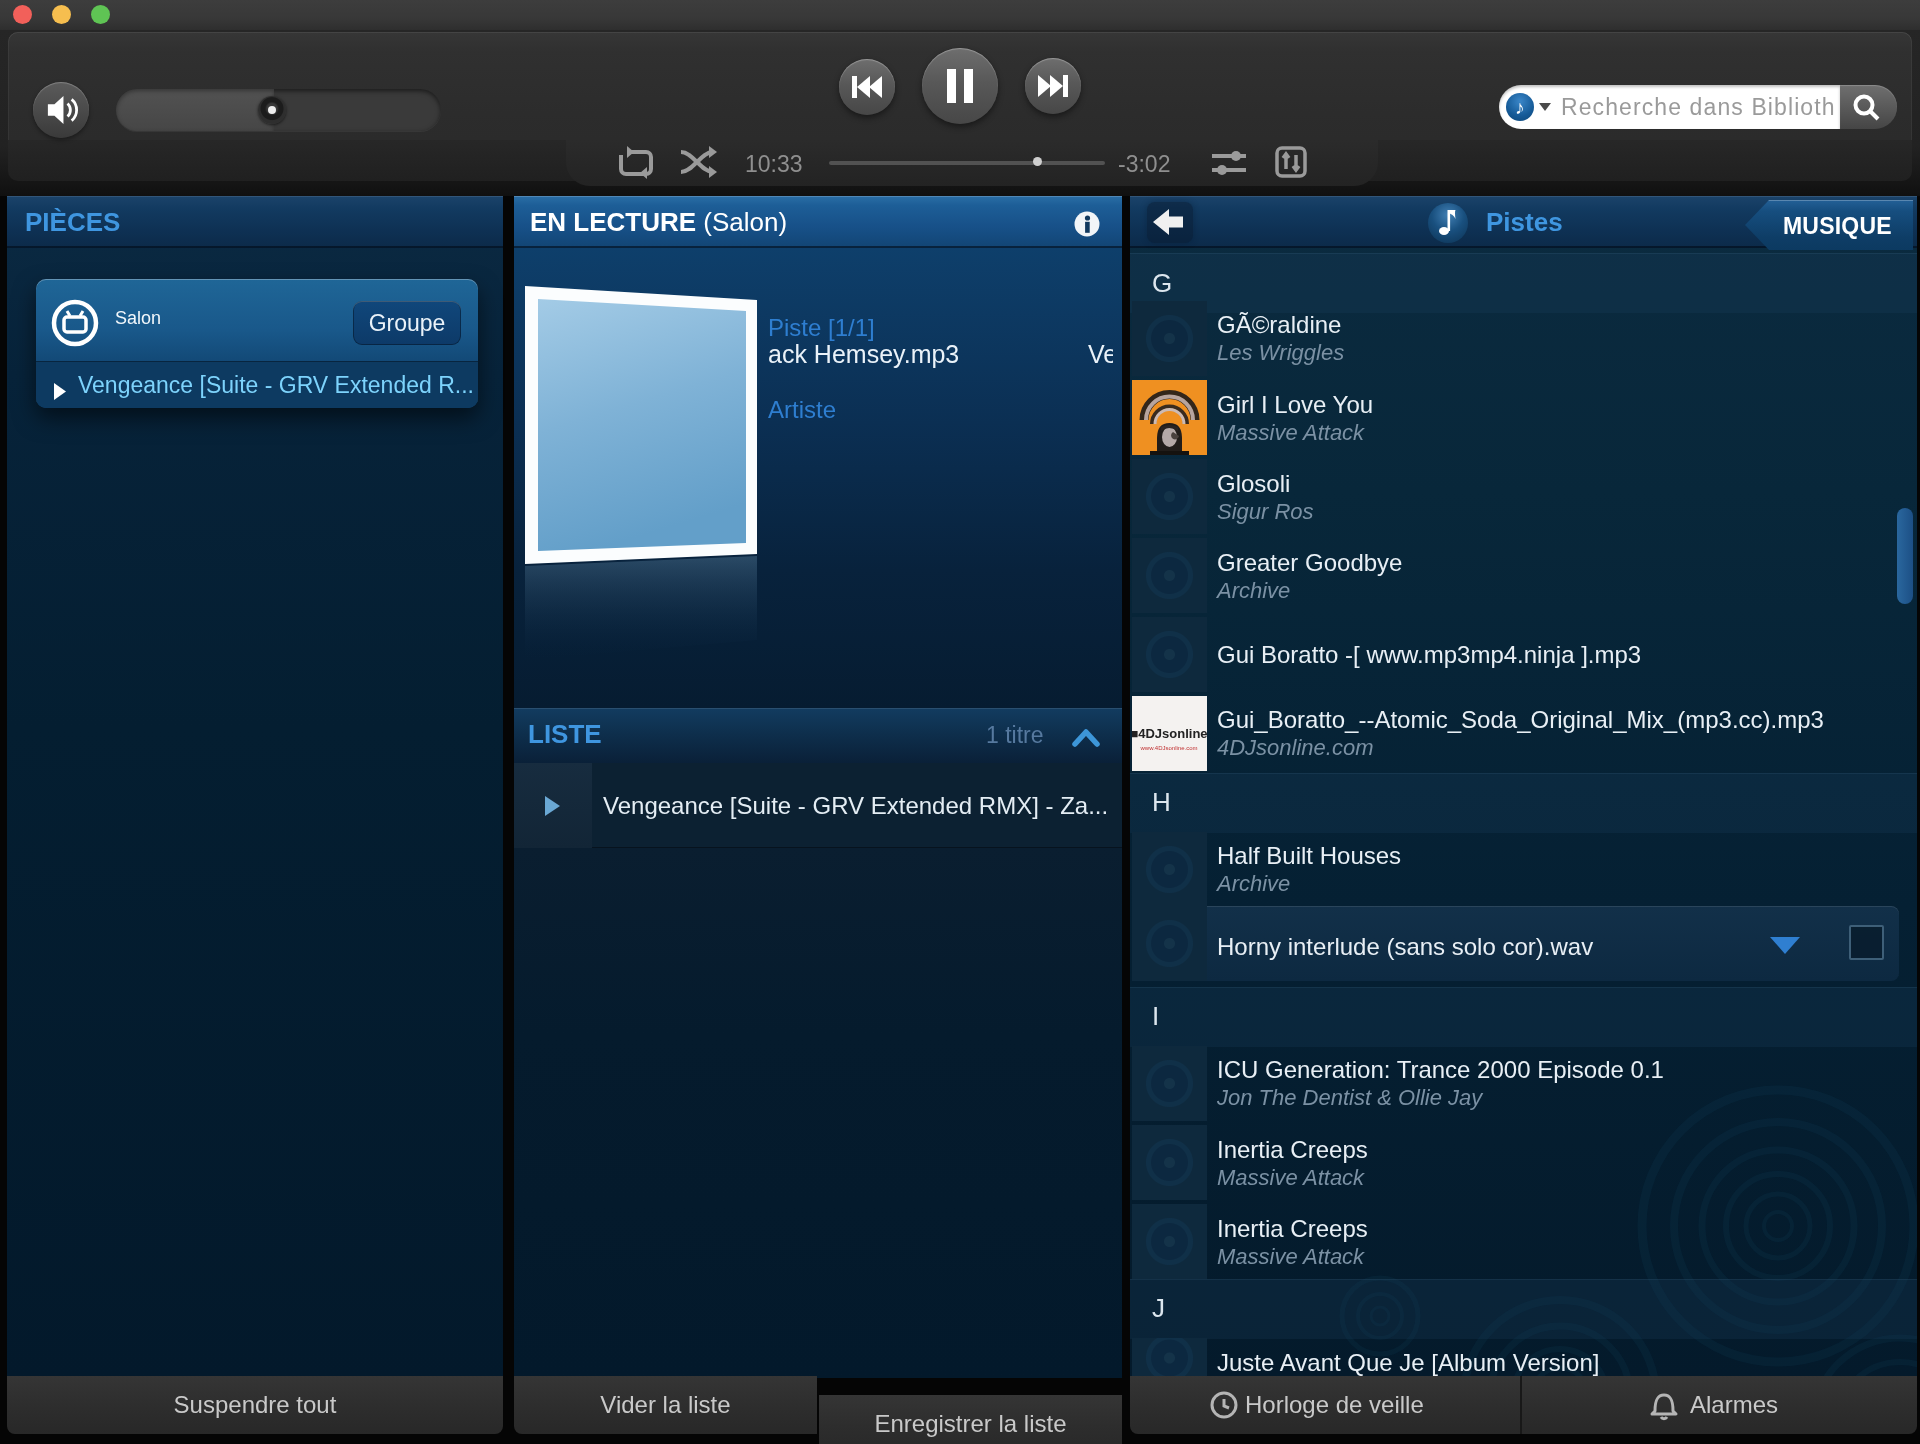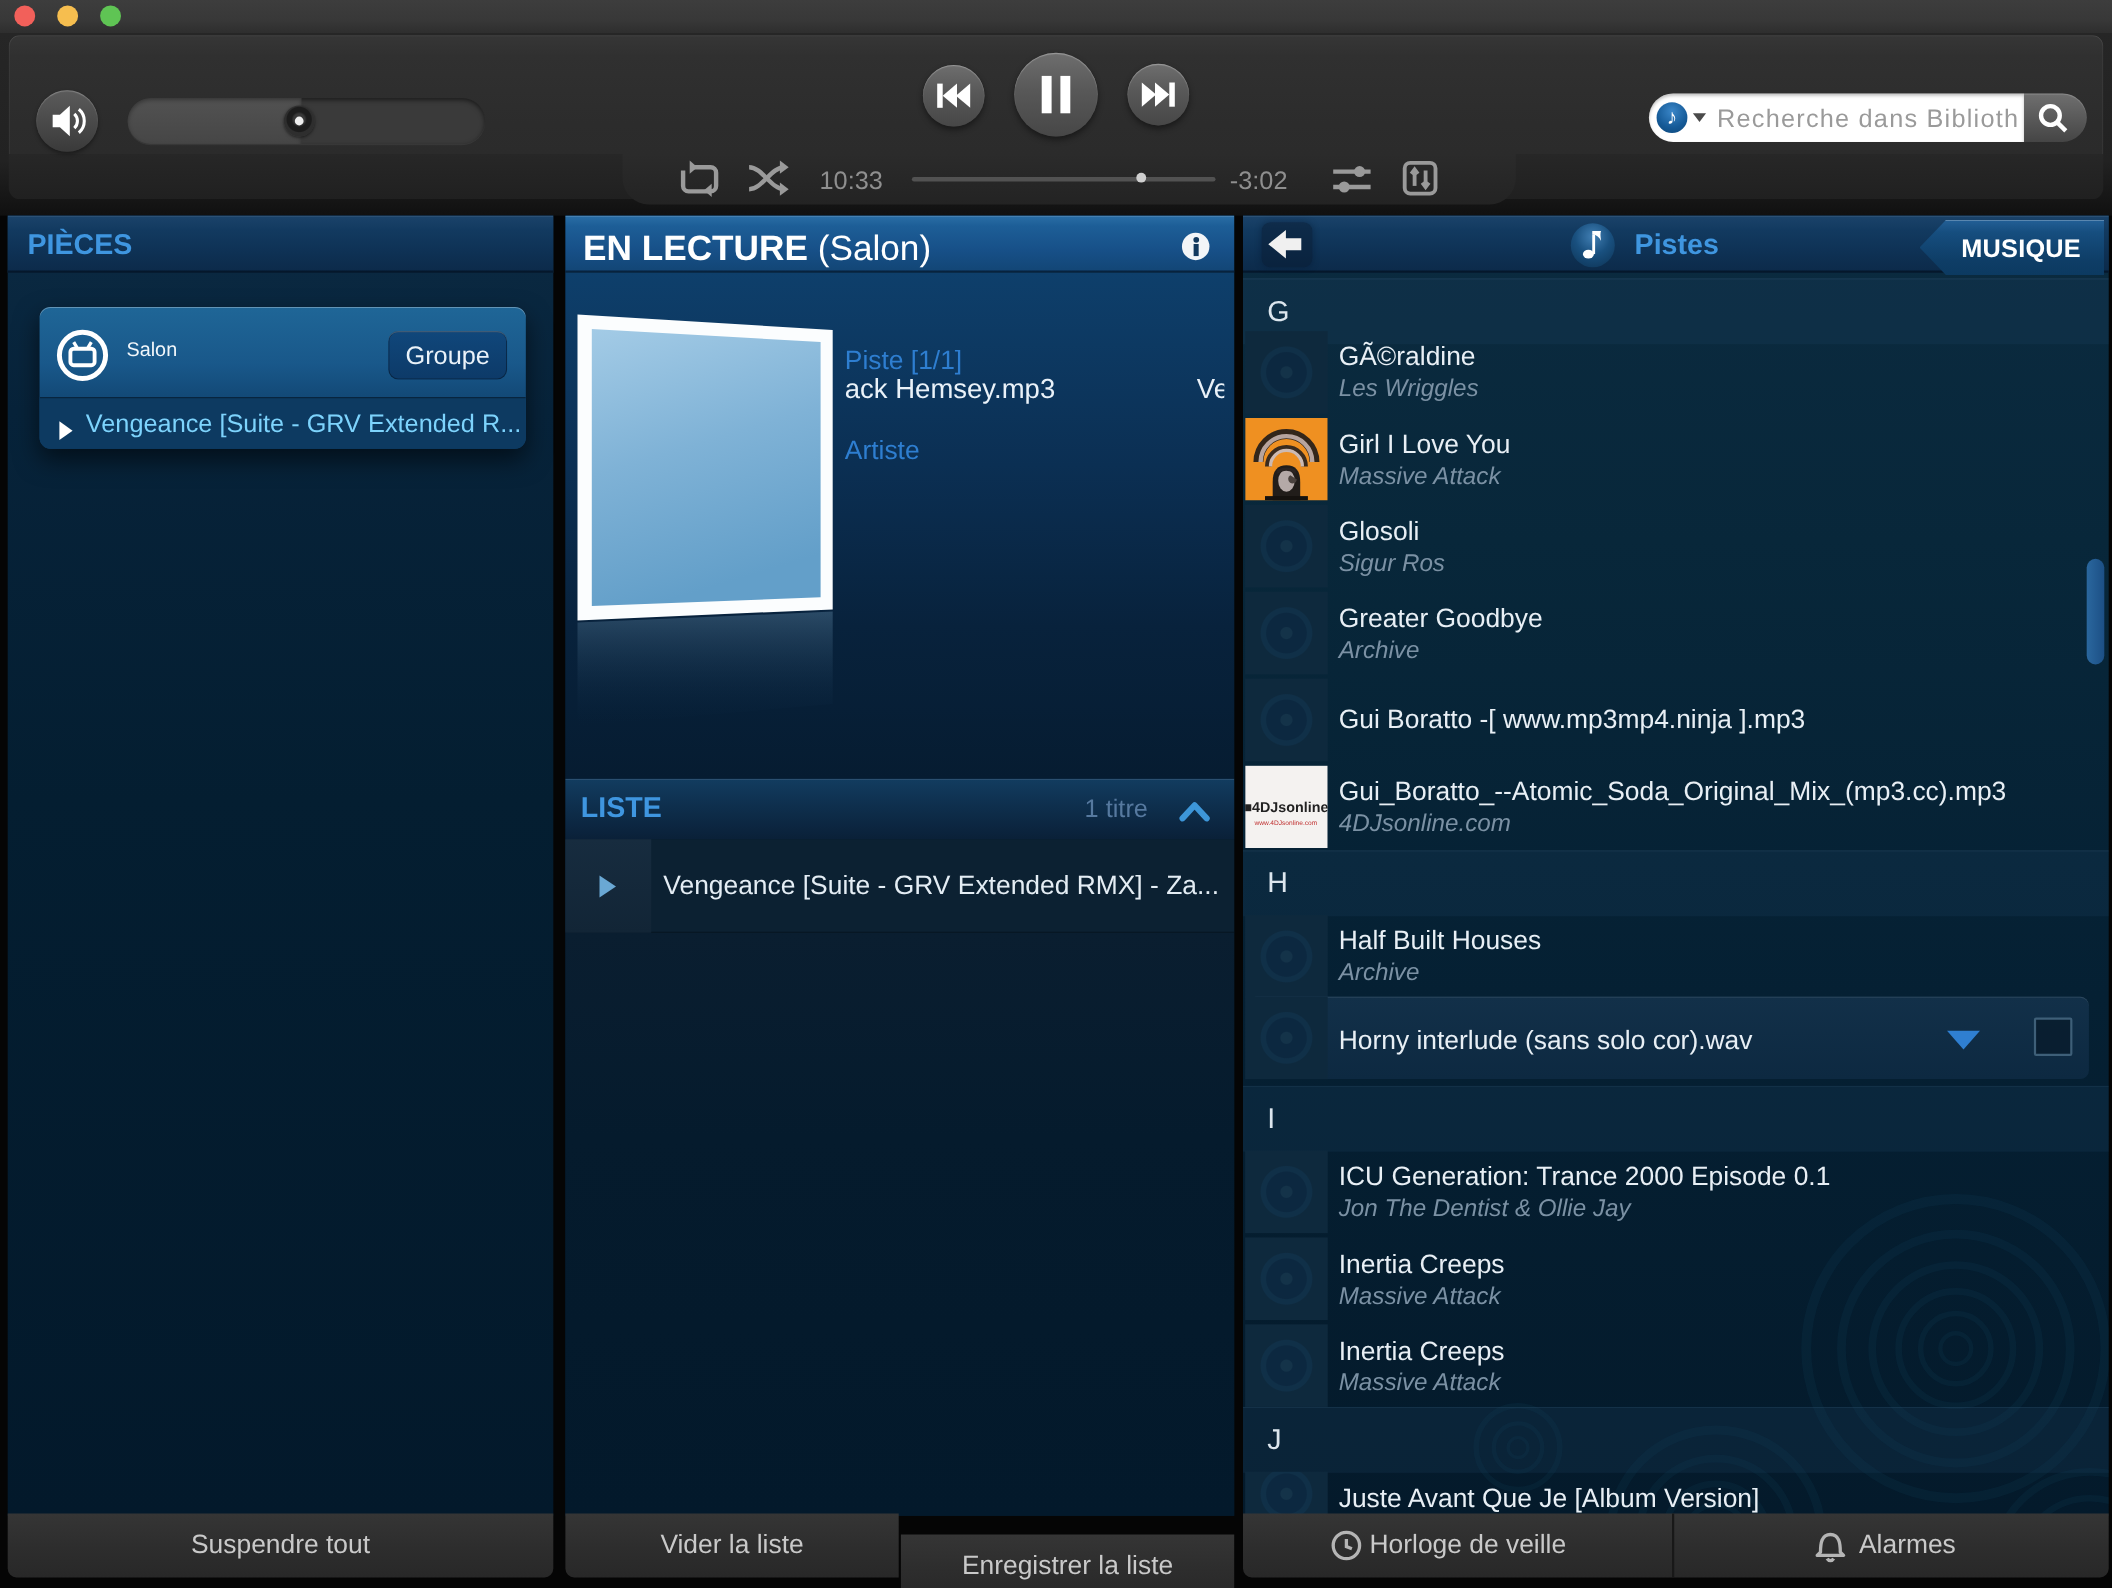--- a/index.html
+++ b/index.html
@@ -121,21 +121,21 @@
         <circle r="9" stroke-width="3"></circle>
           <circle r="22" stroke-width="4"></circle>
           <circle r="38" stroke-width="5"></circle>
       </g>
     </g>
   </svg>
   <div class="a panel-h" style="left:7px;top:196px;width:496px;"></div>
   <div class="a panel-h bright" style="left:514px;top:196px;width:608px;"></div>
   <div class="a panel-h" style="left:1130px;top:196px;width:787px;"></div>
   <div class="a htxt" style="left:25px;top:207px;">PIÈCES</div>
-  <div class="a" style="left:530px;top:207px;font-size:32px;color:#fff;"><b>EN LECTURE</b> (Salon)</div>
+  <div class="a" style="left:530px;top:207px;font-size:26px;color:#fff;"><b>EN LECTURE</b> (Salon)</div>
   <div class="a" style="left:1147px;top:202px;width:46px;height:41px;border-radius:8px;background:rgba(7,26,48,.50);box-shadow:0 0 6px rgba(7,26,48,.45);"></div>
   <div class="a htxt" style="left:1486px;top:207px;">Pistes</div>
 
   <div class="a" id="card"></div>
   <div class="a" id="cardrow2"></div>
   <div class="a" style="left:115px;top:308px;font-size:18px;color:#f2f7fb;">Salon</div>
   <div class="a" id="grpbtn">Groupe</div>
   <div class="a" style="left:78px;top:372px;font-size:23px;color:#7dd3fc;">Vengeance [Suite - GRV Extended R...</div>
 
   <div class="a" id="lecbody"></div>

